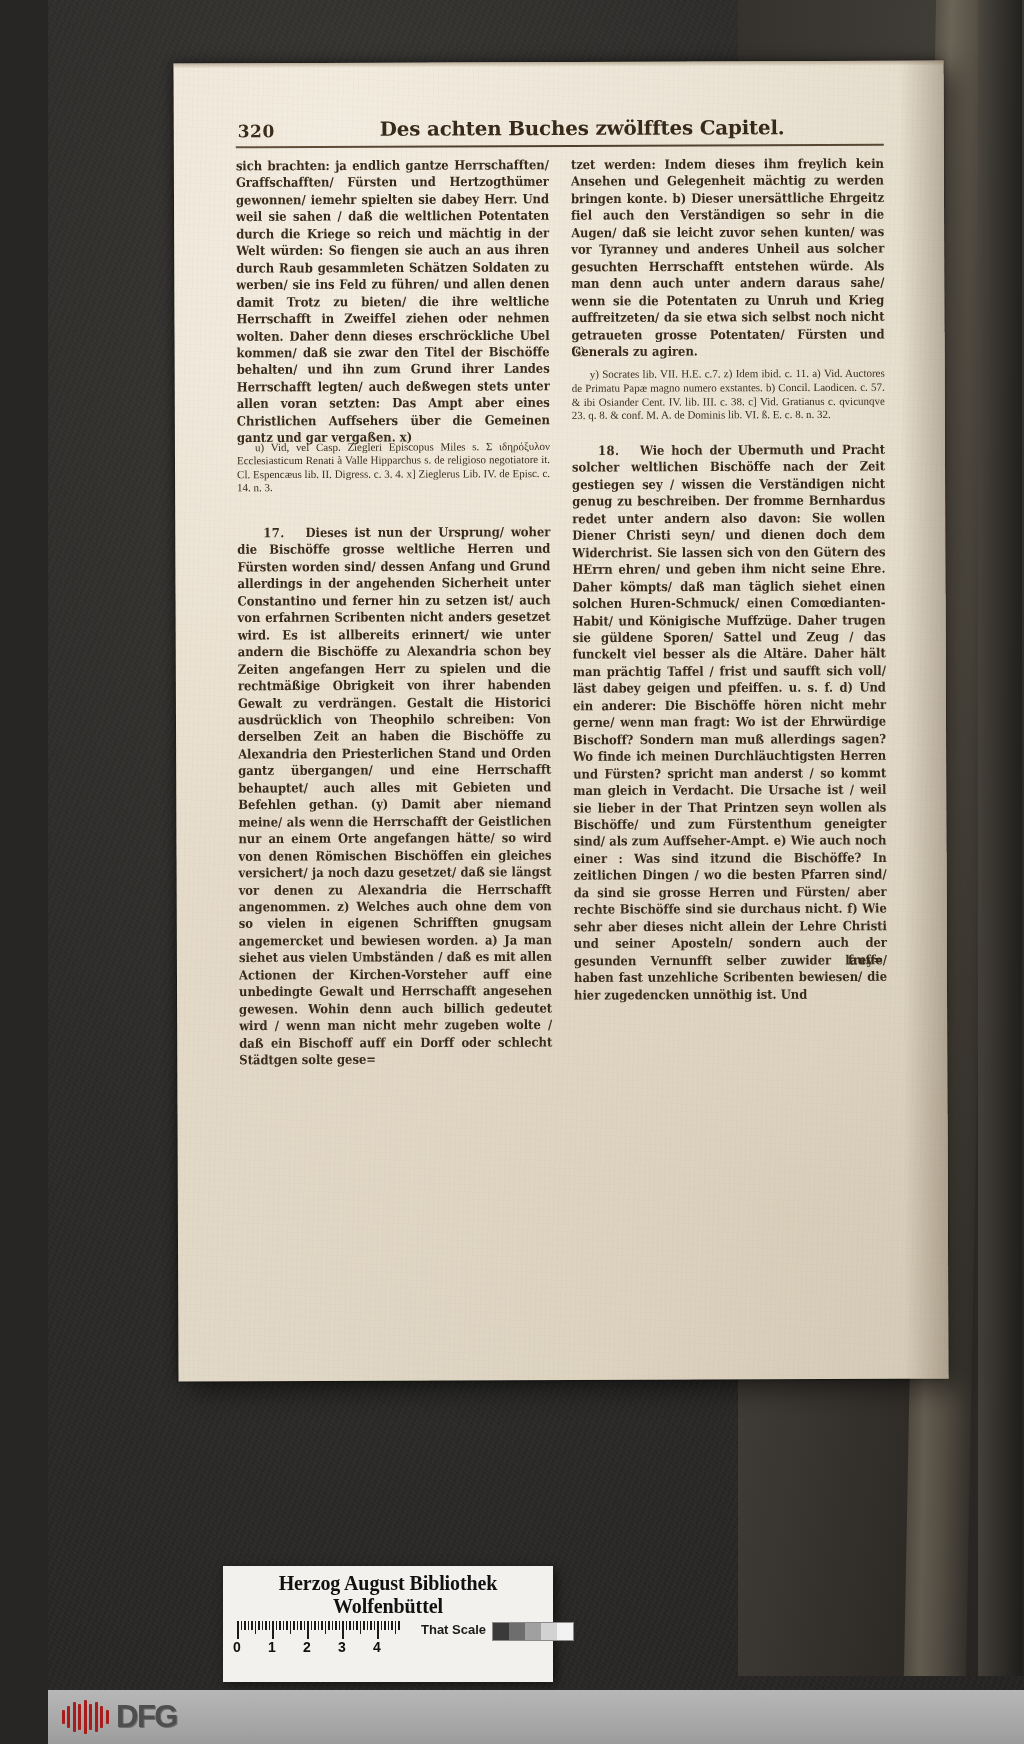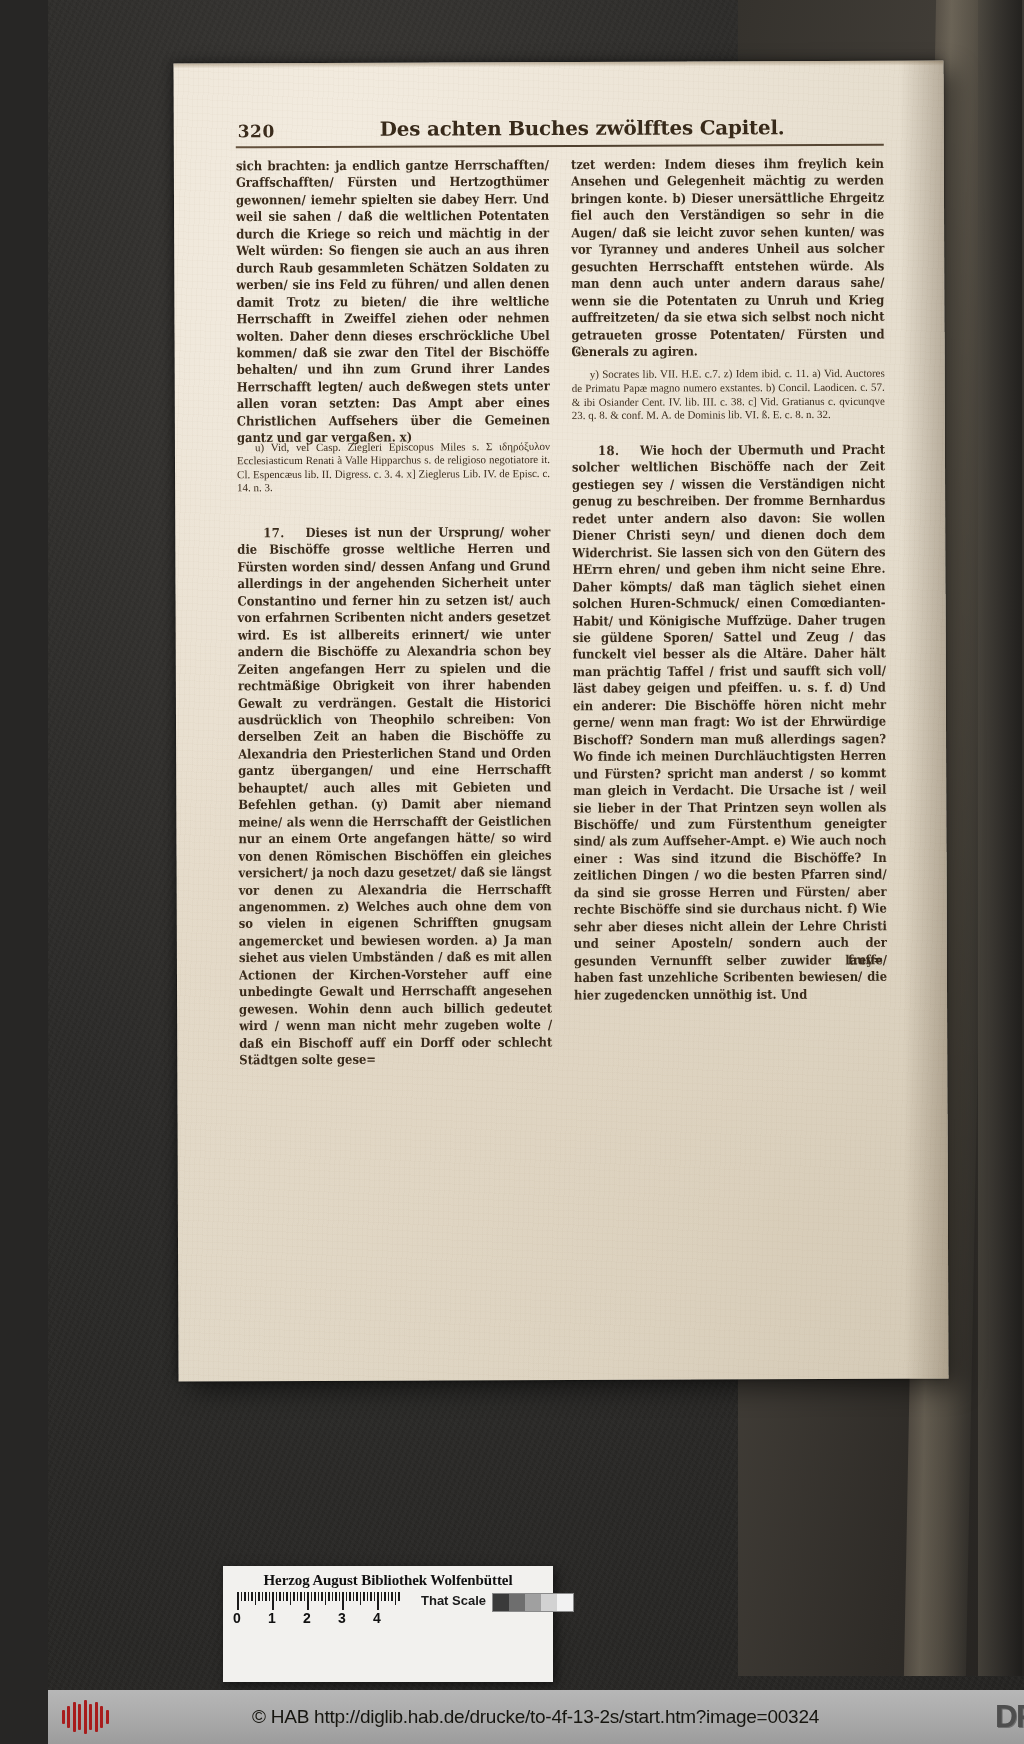--- a/index.html
+++ b/index.html
@@ -197,21 +197,21 @@
     position: absolute;
     left: 175px; top: 1566px;
     width: 330px; height: 116px;
     background: #f2f1ee;
     box-shadow: 3px 3px 10px rgba(0,0,0,.55);
   }
   .target-title {
     text-align: center;
     font-family: "Liberation Serif", serif;
     font-weight: 700;
-    font-size: 15px;
+    font-size: 20px;
     color: #111;
     padding-top: 6px;
     letter-spacing: -0.1px;
   }
   .target-row {
     display: flex;
     align-items: flex-start;
     margin-top: 3px;
     padding: 0 6px;
   }
@@ -455,17 +455,16 @@
       <i style="height: 14px;"></i>
         <i style="height: 22px;"></i>
         <i style="height: 30px;"></i>
         <i style="height: 26px;"></i>
         <i style="height: 34px;"></i>
         <i style="height: 26px;"></i>
         <i style="height: 30px;"></i>
         <i style="height: 22px;"></i>
         <i style="height: 14px;"></i>
     </div>
-    <div class="footer-url">© HAB http://diglib.hab.de/drucke/to-4f-13-2s/start.htm?image=00324</div>
     <div class="dfg-logo">DFG</div>
   </div>
 
 </div>
 
 </body></html>

